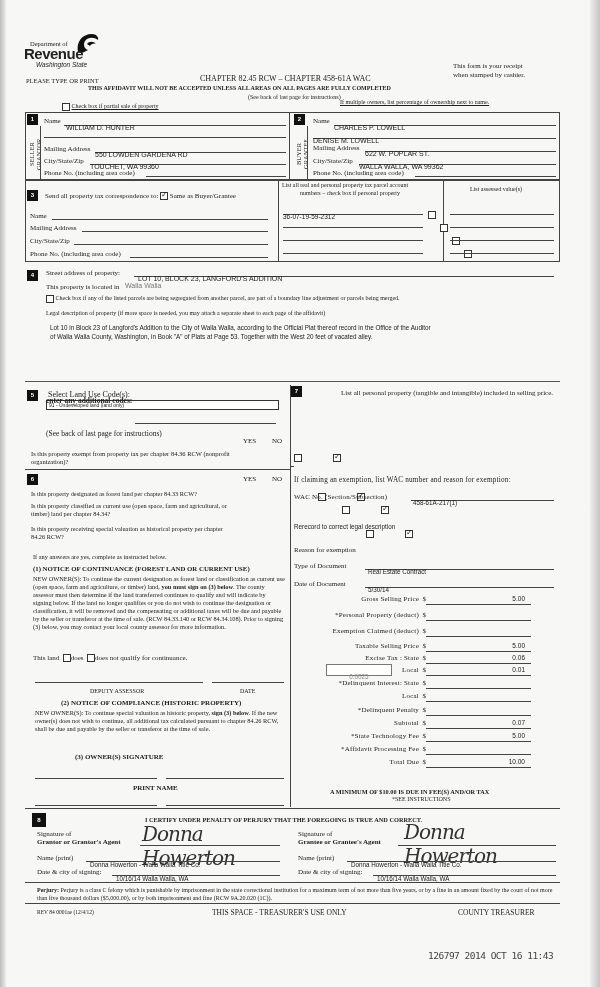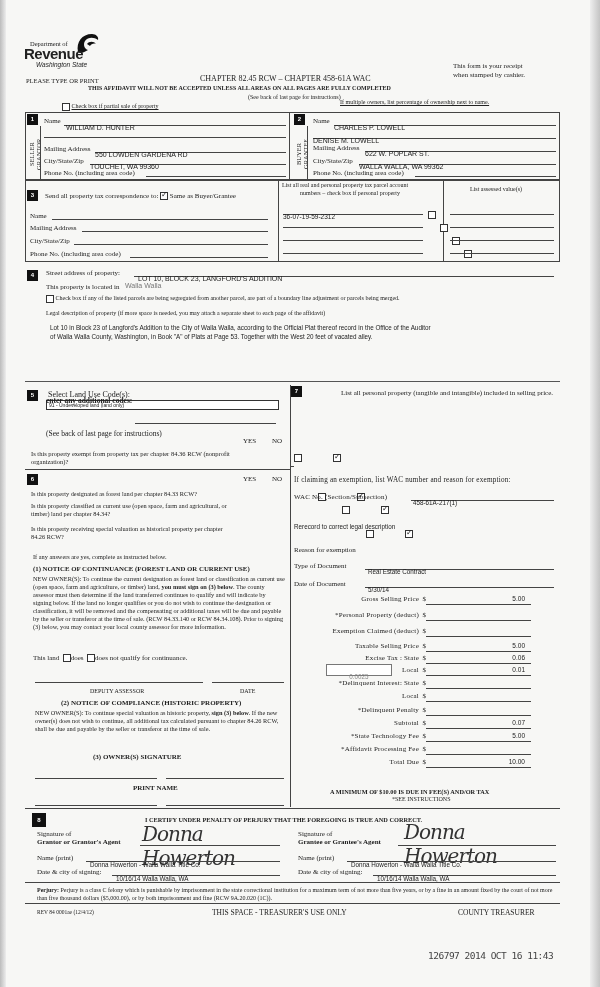--- a/index.html
+++ b/index.html
@@ -177,21 +177,21 @@
     <span class="cb"></span><span>does not qualify for continuance.</span>
   </div>
   <div class="abs line" style="left:35px;top:682px;width:168px;height:1px;"></div>
   <div class="abs line" style="left:212px;top:682px;width:72px;height:1px;"></div>
   <div class="abs lbl-s" style="left:90px;top:688px;">DEPUTY ASSESSOR</div>
   <div class="abs lbl-s" style="left:240px;top:688px;">DATE</div>
   <div class="abs" style="left:61px;top:699px;font-size:7px;font-weight:bold;white-space:nowrap;">(2) NOTICE OF COMPLIANCE (HISTORIC PROPERTY)</div>
   <div class="abs para" style="left:35px;top:709px;width:252px;">
     <span>NEW OWNER(S): To continue special valuation as historic property,</span> <b>sign (3) below</b><span>. If the new owner(s) does not wish to continue, all additional tax calculated pursuant to chapter 84.26 RCW, shall be due and payable by the seller or transferor at the time of sale.</span>
   </div>
-  <div class="abs" style="left:93px;top:753px;font-size:7px;font-weight:bold;white-space:nowrap;">(3)  OWNER(S) SIGNATURE</div>
+  <div class="abs" style="left:75px;top:753px;font-size:7px;font-weight:bold;white-space:nowrap;">(3)  OWNER(S) SIGNATURE</div>
   <div class="abs line" style="left:35px;top:778px;width:122px;height:1px;"></div>
   <div class="abs line" style="left:166px;top:778px;width:118px;height:1px;"></div>
   <div class="abs" style="left:133px;top:784px;font-size:7px;font-weight:bold;white-space:nowrap;">PRINT NAME</div>
   <div class="abs line" style="left:35px;top:805px;width:122px;height:1px;"></div>
   <div class="abs line" style="left:166px;top:805px;width:118px;height:1px;"></div>
 
   
   <div class="num" style="left:291px;top:386px;">7</div>
   <div class="abs" style="left:305px;top:388px;width:250px;font-size:7px;line-height:11px;margin-left:36px;">List all  personal property (tangible and intangible) included in selling price.</div>
   <div class="abs" style="left:291px;top:466px;width:3px;height:1px;background:#444;"></div>

